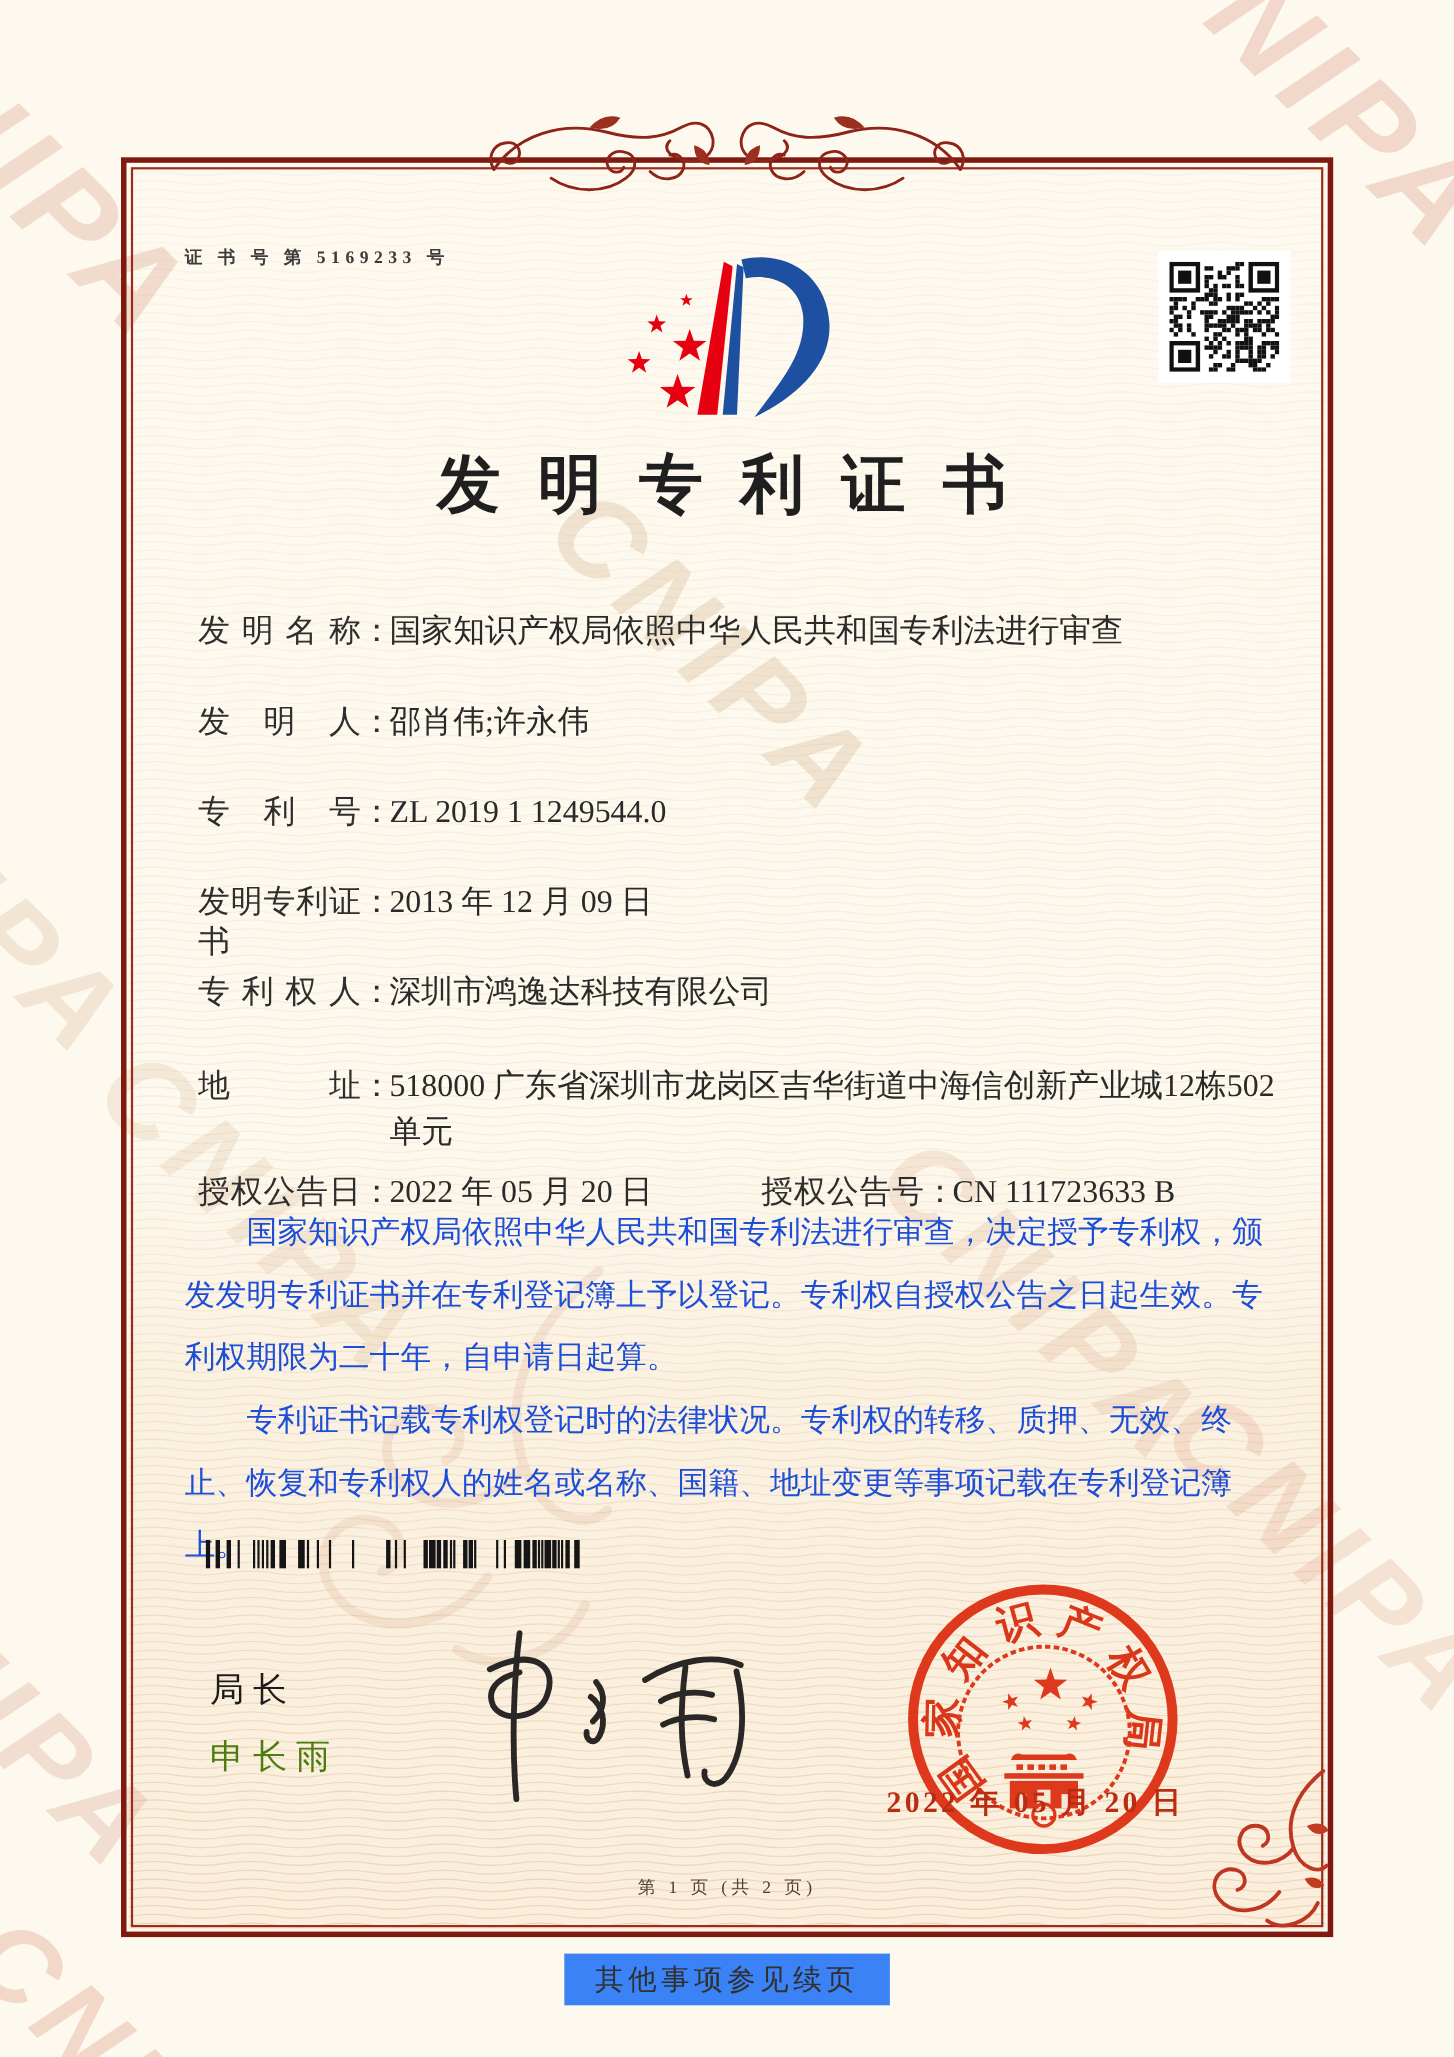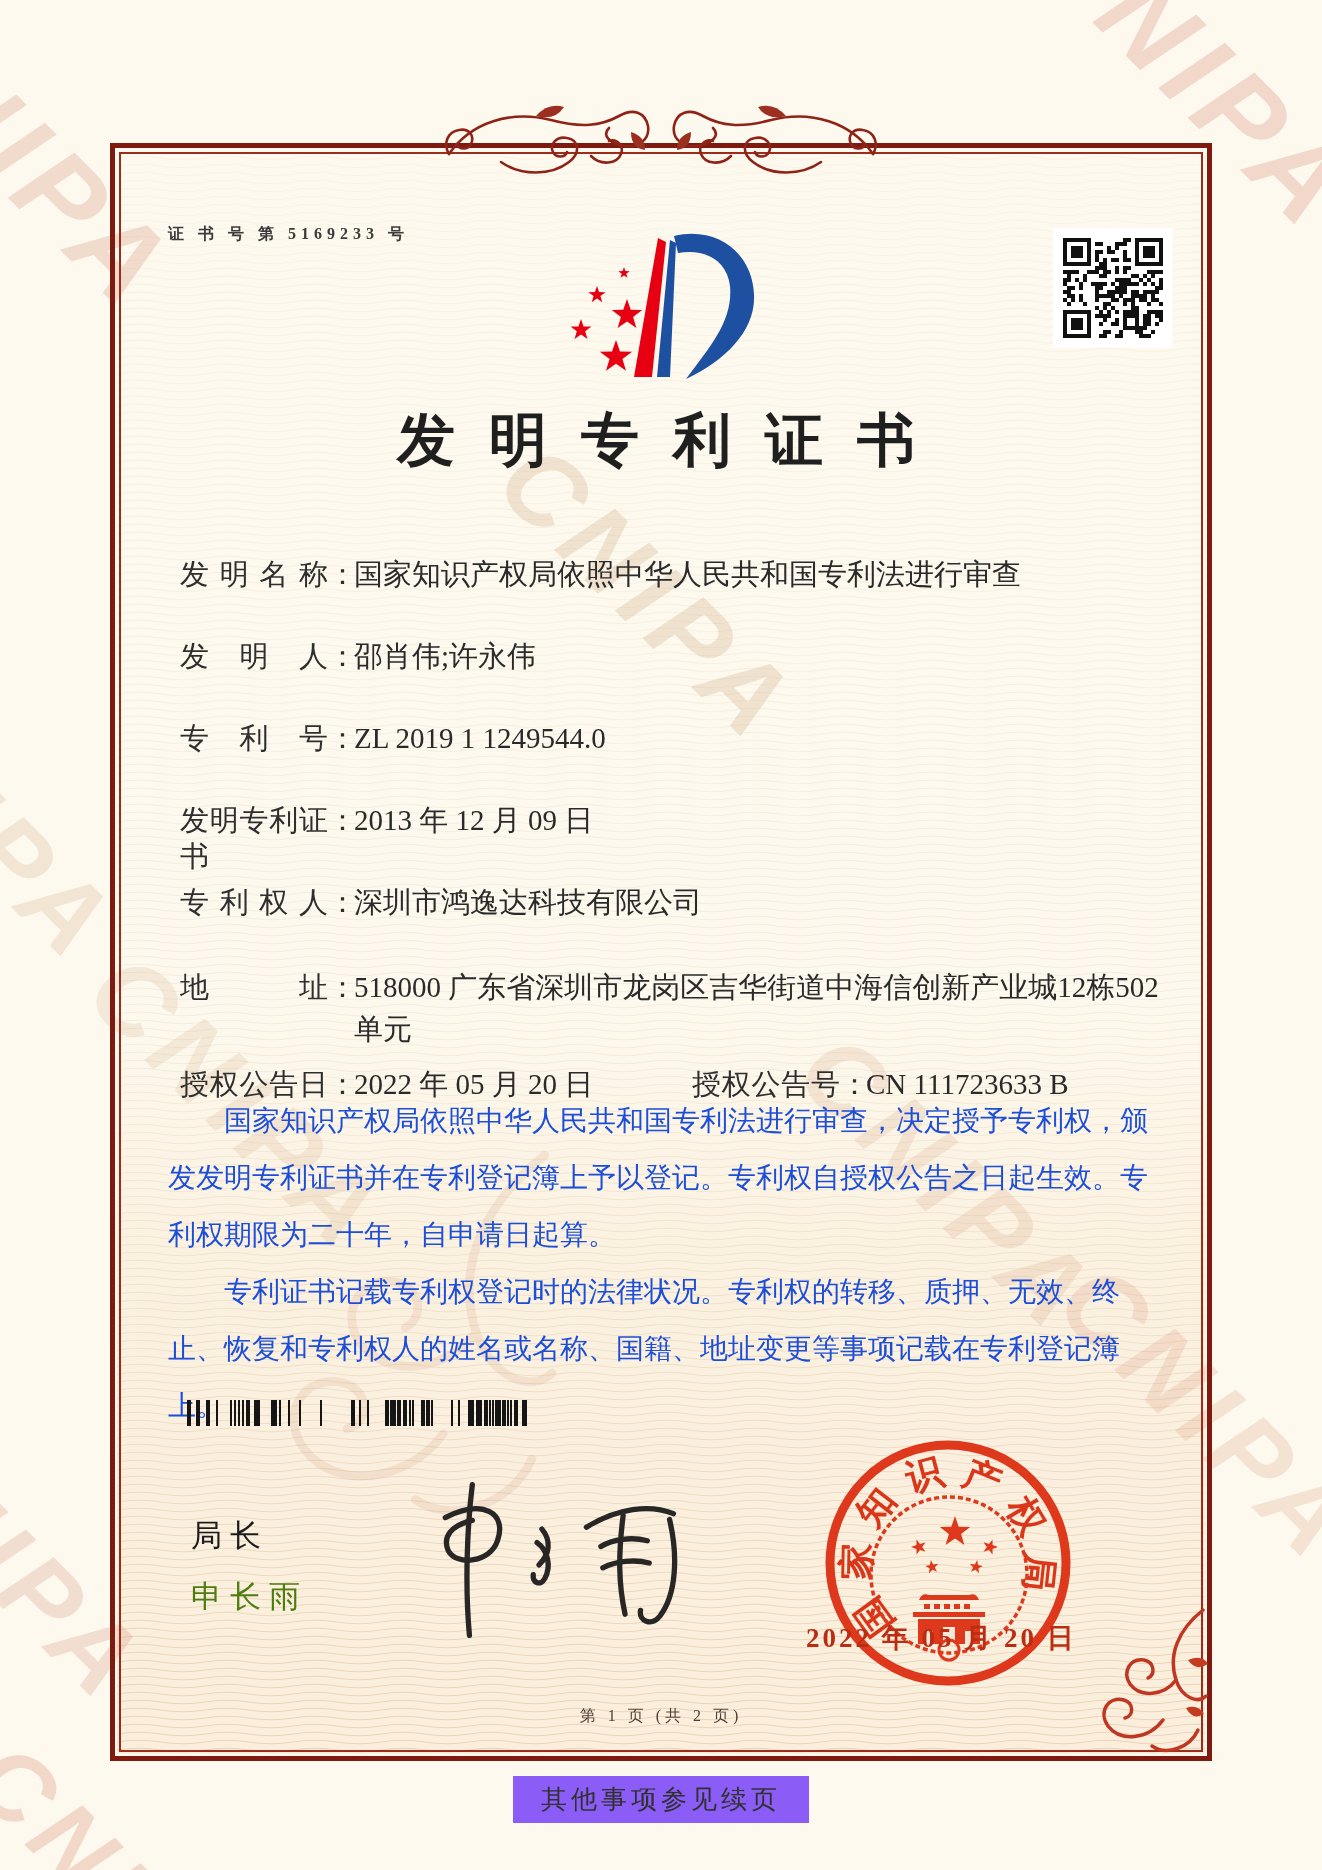--- a/index.html
+++ b/index.html
@@ -59,21 +59,21 @@
   .seal-date{position:absolute;left:806px;top:1620px;width:300px;font-size:27px;font-weight:600;
              color:#bb2d12;letter-spacing:3px;z-index:6;white-space:nowrap;}
   
   #dragons{position:absolute;left:441px;top:92px;width:440px;height:105px;z-index:5;}
   #corner{position:absolute;left:1068px;top:1600px;width:140px;height:158px;z-index:4;}
   #bigflourish{position:absolute;left:200px;top:1130px;width:360px;height:400px;z-index:1;opacity:.16;}
   
   .pageinfo{position:absolute;left:0;top:1706px;width:1322px;text-align:center;font-size:16px;
             letter-spacing:4px;color:#4d3f36;z-index:4;}
   .contnote{position:absolute;left:0;top:1776px;width:1322px;text-align:center;z-index:4;}
-  .contnote span{display:inline-block;background:#8b5cf6;padding:6px 28px;font-size:26px;
+  .contnote span{display:inline-block;background:#3b82f6;padding:6px 28px;font-size:26px;
                  letter-spacing:4px;color:#30302f;}
 </style>
 </head>
 <body>
 
 <div class="page">
 
   <svg id="waves" viewBox="0 0 1088 1604" preserveAspectRatio="none">
       <path d="M0 8 q22 -3.5 44 0 q22 3.5 44 0 q22 -3.5 44 0 q22 3.5 44 0 q22 -3.5 44 0 q22 3.5 44 0 q22 -3.5 44 0 q22 3.5 44 0 q22 -3.5 44 0 q22 3.5 44 0 q22 -3.5 44 0 q22 3.5 44 0 q22 -3.5 44 0 q22 3.5 44 0 q22 -3.5 44 0 q22 3.5 44 0 q22 -3.5 44 0 q22 3.5 44 0 q22 -3.5 44 0 q22 3.5 44 0 q22 -3.5 44 0 q22 3.5 44 0 q22 -3.5 44 0 q22 3.5 44 0 q22 -3.5 44 0" stroke="#ddc19c" stroke-width="1" fill="none" opacity="0.12"></path>
       <path d="M0 16 q22 -3.5 44 0 q22 3.5 44 0 q22 -3.5 44 0 q22 3.5 44 0 q22 -3.5 44 0 q22 3.5 44 0 q22 -3.5 44 0 q22 3.5 44 0 q22 -3.5 44 0 q22 3.5 44 0 q22 -3.5 44 0 q22 3.5 44 0 q22 -3.5 44 0 q22 3.5 44 0 q22 -3.5 44 0 q22 3.5 44 0 q22 -3.5 44 0 q22 3.5 44 0 q22 -3.5 44 0 q22 3.5 44 0 q22 -3.5 44 0 q22 3.5 44 0 q22 -3.5 44 0 q22 3.5 44 0 q22 -3.5 44 0" stroke="#ddc19c" stroke-width="1" fill="none" opacity="0.12"></path>

